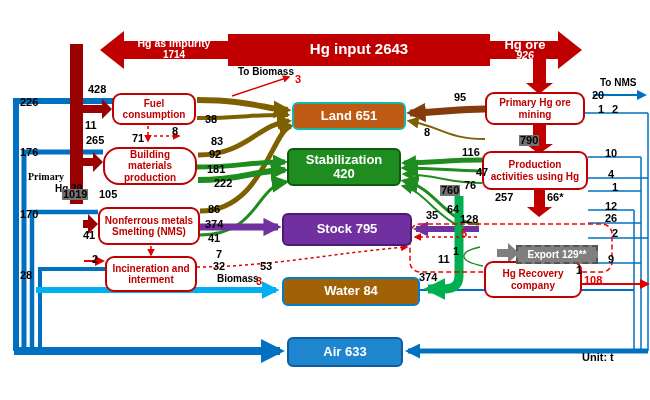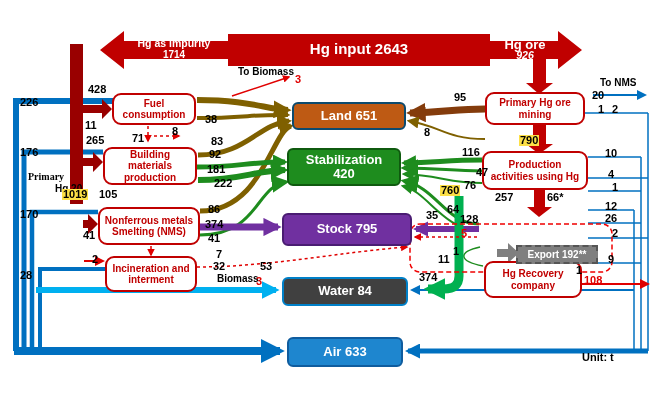--- a/index.html
+++ b/index.html
@@ -1,20 +1,20 @@
 <!DOCTYPE html>
 <html><head>
 <meta charset="utf-8">
 <style>
   html,body{margin:0;padding:0;background:#fff;}
   .stage{position:relative;width:650px;height:400px;background:#fff;font-family:"Liberation Sans",sans-serif;overflow:hidden;}
   .layer{position:absolute;left:0;top:0;width:650px;height:400px;}
   .n{position:absolute;font-size:11px;font-weight:bold;color:#000;white-space:nowrap;line-height:1;}
   .nr{color:#E00000;}
-  .nw{background:#fde047;padding:0 1px;}
+  .nw{background:#737373;padding:0 1px;}
   .small{font-size:10px;}
   .pbox{position:absolute;background:#fff;border:2px solid #C00000;border-radius:9px;color:#C00000;
         font-weight:bold;font-size:10px;text-align:center;display:flex;align-items:center;justify-content:center;
         line-height:1.15;padding:1px 2px;box-sizing:border-box;}
   .sink{position:absolute;color:#fff;font-weight:bold;font-size:13px;text-align:center;display:flex;
         align-items:center;justify-content:center;border-radius:6px;line-height:1.1;box-sizing:border-box;}
   .wtxt{position:absolute;color:#fff;font-weight:bold;text-align:center;line-height:1.05;white-space:nowrap;}
   .export{position:absolute;background:#7F7F7F;border:2px dashed #555;color:#fff;font-weight:bold;font-size:10px;
         display:flex;align-items:center;justify-content:center;box-sizing:border-box;}
 </style>
@@ -153,32 +153,32 @@
   <div class="wtxt" style="left:122px;top:38px;width:104px;font-size:10.5px;">Hg as impurity</div>
   <div class="wtxt" style="left:122px;top:50px;width:104px;font-size:10px;">1714</div>
   <div class="wtxt" style="left:492px;top:38px;width:66px;font-size:13px;">Hg ore</div>
   <div class="wtxt" style="left:492px;top:50px;width:66px;font-size:10.5px;font-style:italic;">926</div>
   <span class="n small" style="left:238px;top:67px;">To Biomass</span>
   <span class="n nr" style="left:295px;top:74px;">3</span>
   <span class="n small" style="left:600px;top:78px;">To NMS</span>
   <span class="n" style="left:592px;top:90px;">20</span>
 
   <div class="pbox" style="left:112px;top:93px;width:84px;height:32px;">Fuel consumption</div>
-  <div class="pbox" style="left:103px;top:147px;width:94px;height:38px;">Building materials production</div>
+  <div class="pbox" style="left:103px;top:147px;width:94px;height:38px;border-radius:16px;">Building materials production</div>
   <div class="pbox" style="left:98px;top:207px;width:102px;height:38px;">Nonferrous metals Smelting (NMS)</div>
   <div class="pbox" style="left:105px;top:256px;width:92px;height:36px;">Incineration and interment</div>
   <div class="pbox" style="left:485px;top:92px;width:100px;height:33px;">Primary Hg ore mining</div>
   <div class="pbox" style="left:482px;top:151px;width:106px;height:39px;">Production activities using Hg</div>
   <div class="pbox" style="left:484px;top:261px;width:98px;height:37px;">Hg Recovery company</div>
-  <div class="export" style="left:516px;top:245px;width:82px;height:19px;">Export 192**</div>
-
-  <div class="sink" style="left:292px;top:102px;width:114px;height:28px;background:#BE5A14;border:2px solid #0c4a6e;">Land 651</div>
+  <div class="export" style="left:516px;top:245px;width:82px;height:19px;">Export 129**</div>
+
+  <div class="sink" style="left:292px;top:102px;width:114px;height:28px;background:#BE5A14;border:2px solid #14b8a6;">Land 651</div>
   <div class="sink" style="left:287px;top:148px;width:114px;height:38px;background:#1E8C1E;border:2px solid #0F5A0F;padding:0 14px;white-space:normal;">Stabilization 420</div>
   <div class="sink" style="left:282px;top:213px;width:130px;height:33px;background:#7030A0;border:2px solid #4A1C72;">Stock 795</div>
-  <div class="sink" style="left:282px;top:277px;width:126px;height:29px;background:#404040;border:2px solid #0080C8;">Water 84</div>
+  <div class="sink" style="left:282px;top:277px;width:138px;height:29px;background:#a16207;border:2px solid #0080C8;">Water 84</div>
   <div class="sink" style="left:287px;top:337px;width:116px;height:30px;background:#1E86CF;border:2px solid #0F5C9E;">Air 633</div>
 
   <span class="n" style="left:20px;top:97px;">226</span>
   <span class="n" style="left:88px;top:84px;">428</span>
   <span class="n" style="left:85px;top:120px;">11</span>
   <span class="n" style="left:86px;top:135px;">265</span>
   <span class="n" style="left:20px;top:147px;">176</span>
   <span class="n small" style="left:28px;top:172px;font-family:Liberation Serif, serif;">Primary</span>
   <span class="n small" style="left:30px;top:184px;padding-left:25px;">Hg 20</span>
   <span class="n nw" style="left:62px;top:189px;">1019</span>

